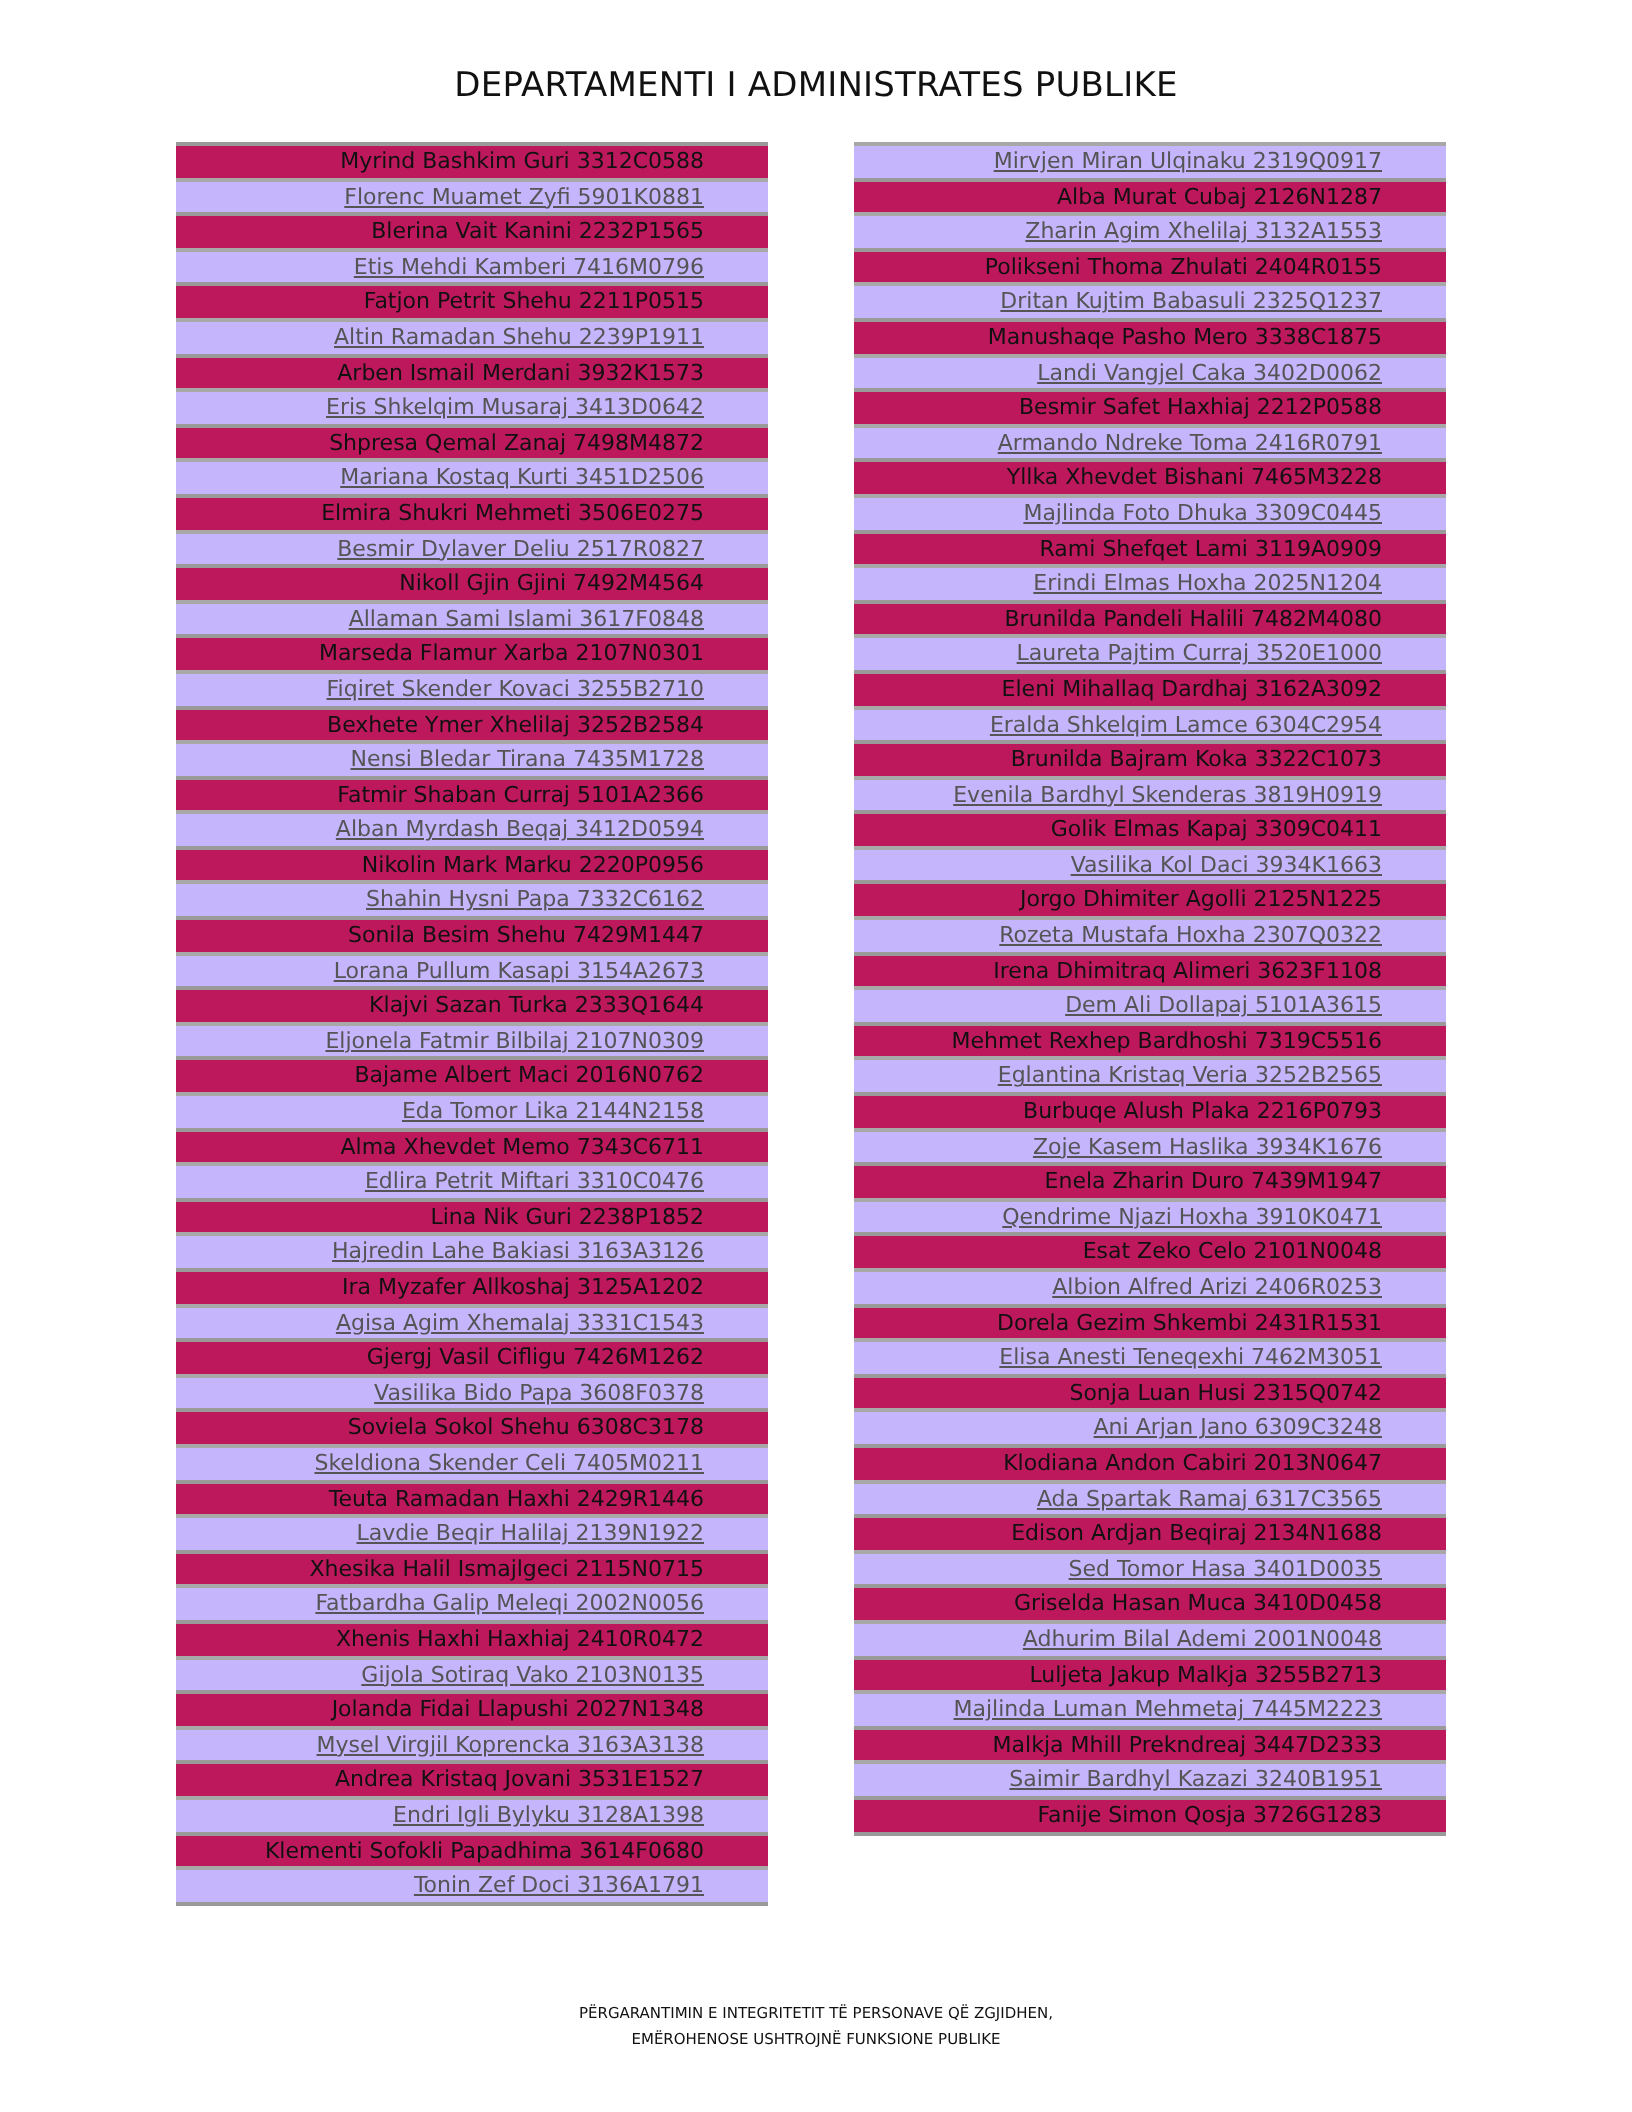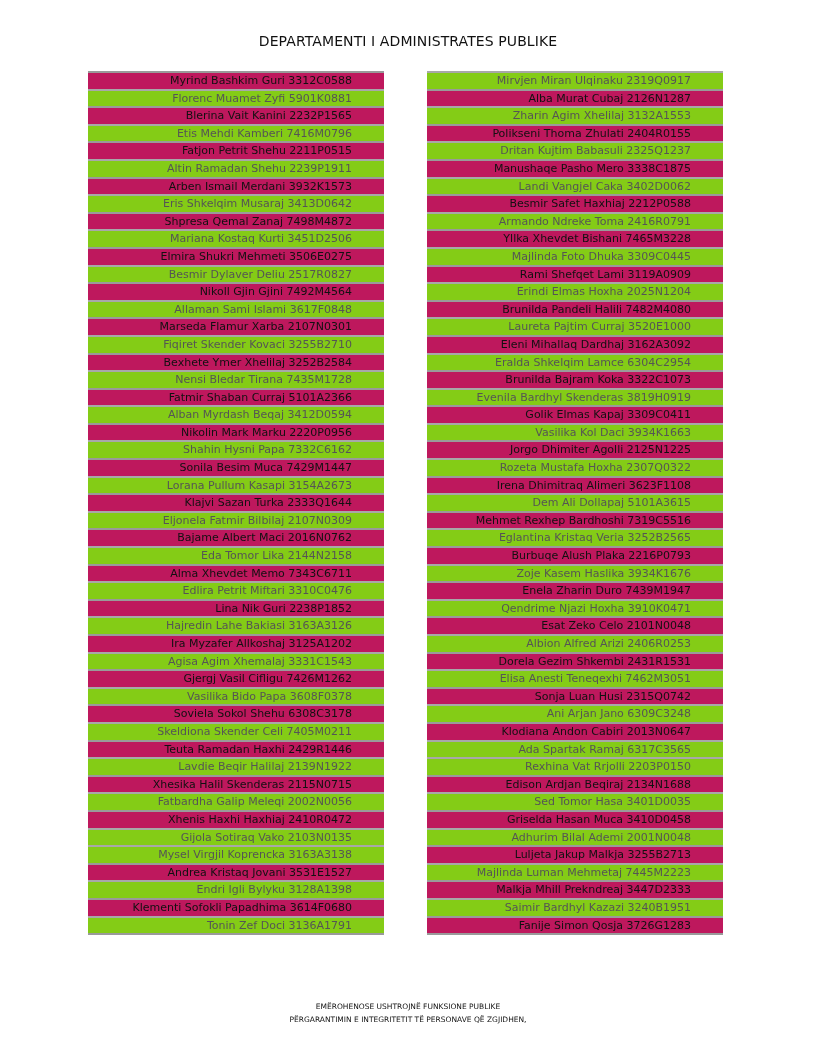--- a/index.html
+++ b/index.html
@@ -1,27 +1,27 @@
 <!DOCTYPE html>
 <html><head>
 <meta charset="utf-8">
 <style>
   html, body { margin: 0; padding: 0; background: #ffffff; }
   body { width: 816px; height: 1056px; position: relative; overflow: hidden;
          font-family: "DejaVu Sans", sans-serif; }
   .page-title { position: absolute; top: 33px; left: 0; width: 816px; text-align: center;
-                font-size: 14px; color: #111; letter-spacing: 0.1px; }
+                font-size: 17px; color: #111; letter-spacing: 0.1px; }
   .col { position: absolute; top: 71px; width: 296px; }
   .col.left { left: 88px; }
   .col.right { left: 427px; }
   .row { height: 17.6px; box-sizing: border-box; border-top: 2px solid #9a9a9a;
          text-align: right; padding-right: 32px; font-size: 11px; line-height: 15px;
          white-space: nowrap; }
   .row.dark { background: #be185d; color: #111; }
-  .row.light { background: #84cc16; color: #555; border-top: 2px solid #a8a8a8; }
+  .row.light { background: #c4b5fd; color: #555; border-top: 2px solid #a8a8a8; text-decoration: underline; }
   .col .end { height: 2px; background: #9a9a9a; }
   .footer { position: absolute; top: 1000px; left: 0; width: 816px; text-align: center;
             font-size: 7.5px; color: #111; line-height: 13px; }
 </style>
 </head>
 <body>
 
 <div class="page-title">DEPARTAMENTI I ADMINISTRATES PUBLIKE</div>
 
 <div class="col left" id="col-left">
@@ -40,42 +40,43 @@
     <div class="row dark">Nikoll Gjin Gjini 7492M4564</div>
     <div class="row light">Allaman Sami Islami 3617F0848</div>
     <div class="row dark">Marseda Flamur Xarba 2107N0301</div>
     <div class="row light">Fiqiret Skender Kovaci 3255B2710</div>
     <div class="row dark">Bexhete Ymer Xhelilaj 3252B2584</div>
     <div class="row light">Nensi Bledar Tirana 7435M1728</div>
     <div class="row dark">Fatmir Shaban Curraj 5101A2366</div>
     <div class="row light">Alban Myrdash Beqaj 3412D0594</div>
     <div class="row dark">Nikolin Mark Marku 2220P0956</div>
     <div class="row light">Shahin Hysni Papa 7332C6162</div>
-    <div class="row dark">Sonila Besim Muca 7429M1447</div>
+    <div class="row dark">Sonila Besim Shehu 7429M1447</div>
     <div class="row light">Lorana Pullum Kasapi 3154A2673</div>
     <div class="row dark">Klajvi Sazan Turka 2333Q1644</div>
     <div class="row light">Eljonela Fatmir Bilbilaj 2107N0309</div>
     <div class="row dark">Bajame Albert Maci 2016N0762</div>
     <div class="row light">Eda Tomor Lika 2144N2158</div>
     <div class="row dark">Alma Xhevdet Memo 7343C6711</div>
     <div class="row light">Edlira Petrit Miftari 3310C0476</div>
     <div class="row dark">Lina Nik Guri 2238P1852</div>
     <div class="row light">Hajredin Lahe Bakiasi 3163A3126</div>
     <div class="row dark">Ira Myzafer Allkoshaj 3125A1202</div>
     <div class="row light">Agisa Agim Xhemalaj 3331C1543</div>
     <div class="row dark">Gjergj Vasil Cifligu 7426M1262</div>
     <div class="row light">Vasilika Bido Papa 3608F0378</div>
     <div class="row dark">Soviela Sokol Shehu 6308C3178</div>
     <div class="row light">Skeldiona Skender Celi 7405M0211</div>
     <div class="row dark">Teuta Ramadan Haxhi 2429R1446</div>
     <div class="row light">Lavdie Beqir Halilaj 2139N1922</div>
-    <div class="row dark">Xhesika Halil Skenderas 2115N0715</div>
+    <div class="row dark">Xhesika Halil Ismajlgeci 2115N0715</div>
     <div class="row light">Fatbardha Galip Meleqi 2002N0056</div>
     <div class="row dark">Xhenis Haxhi Haxhiaj 2410R0472</div>
     <div class="row light">Gijola Sotiraq Vako 2103N0135</div>
+    <div class="row dark">Jolanda Fidai Llapushi 2027N1348</div>
     <div class="row light">Mysel Virgjil Koprencka 3163A3138</div>
     <div class="row dark">Andrea Kristaq Jovani 3531E1527</div>
     <div class="row light">Endri Igli Bylyku 3128A1398</div>
     <div class="row dark">Klementi Sofokli Papadhima 3614F0680</div>
     <div class="row light">Tonin Zef Doci 3136A1791</div>
     <div class="end"></div>
   </div>
 <div class="col right" id="col-right">
     <div class="row light">Mirvjen Miran Ulqinaku 2319Q0917</div>
     <div class="row dark">Alba Murat Cubaj 2126N1287</div>
@@ -109,29 +110,28 @@
     <div class="row dark">Enela Zharin Duro 7439M1947</div>
     <div class="row light">Qendrime Njazi Hoxha 3910K0471</div>
     <div class="row dark">Esat Zeko Celo 2101N0048</div>
     <div class="row light">Albion Alfred Arizi 2406R0253</div>
     <div class="row dark">Dorela Gezim Shkembi 2431R1531</div>
     <div class="row light">Elisa Anesti Teneqexhi 7462M3051</div>
     <div class="row dark">Sonja Luan Husi 2315Q0742</div>
     <div class="row light">Ani Arjan Jano 6309C3248</div>
     <div class="row dark">Klodiana Andon Cabiri 2013N0647</div>
     <div class="row light">Ada Spartak Ramaj 6317C3565</div>
-    <div class="row light">Rexhina Vat Rrjolli 2203P0150</div>
     <div class="row dark">Edison Ardjan Beqiraj 2134N1688</div>
     <div class="row light">Sed Tomor Hasa 3401D0035</div>
     <div class="row dark">Griselda Hasan Muca 3410D0458</div>
     <div class="row light">Adhurim Bilal Ademi 2001N0048</div>
     <div class="row dark">Luljeta Jakup Malkja 3255B2713</div>
     <div class="row light">Majlinda Luman Mehmetaj 7445M2223</div>
     <div class="row dark">Malkja Mhill Prekndreaj 3447D2333</div>
     <div class="row light">Saimir Bardhyl Kazazi 3240B1951</div>
     <div class="row dark">Fanije Simon Qosja 3726G1283</div>
     <div class="end"></div>
   </div>
 
 <div class="footer">
+  <div>PËRGARANTIMIN E INTEGRITETIT TË PERSONAVE QË ZGJIDHEN,</div>
   <div>EMËROHENOSE USHTROJNË FUNKSIONE PUBLIKE</div>
-  <div>PËRGARANTIMIN E INTEGRITETIT TË PERSONAVE QË ZGJIDHEN,</div>
 </div>
 
 </body></html>

